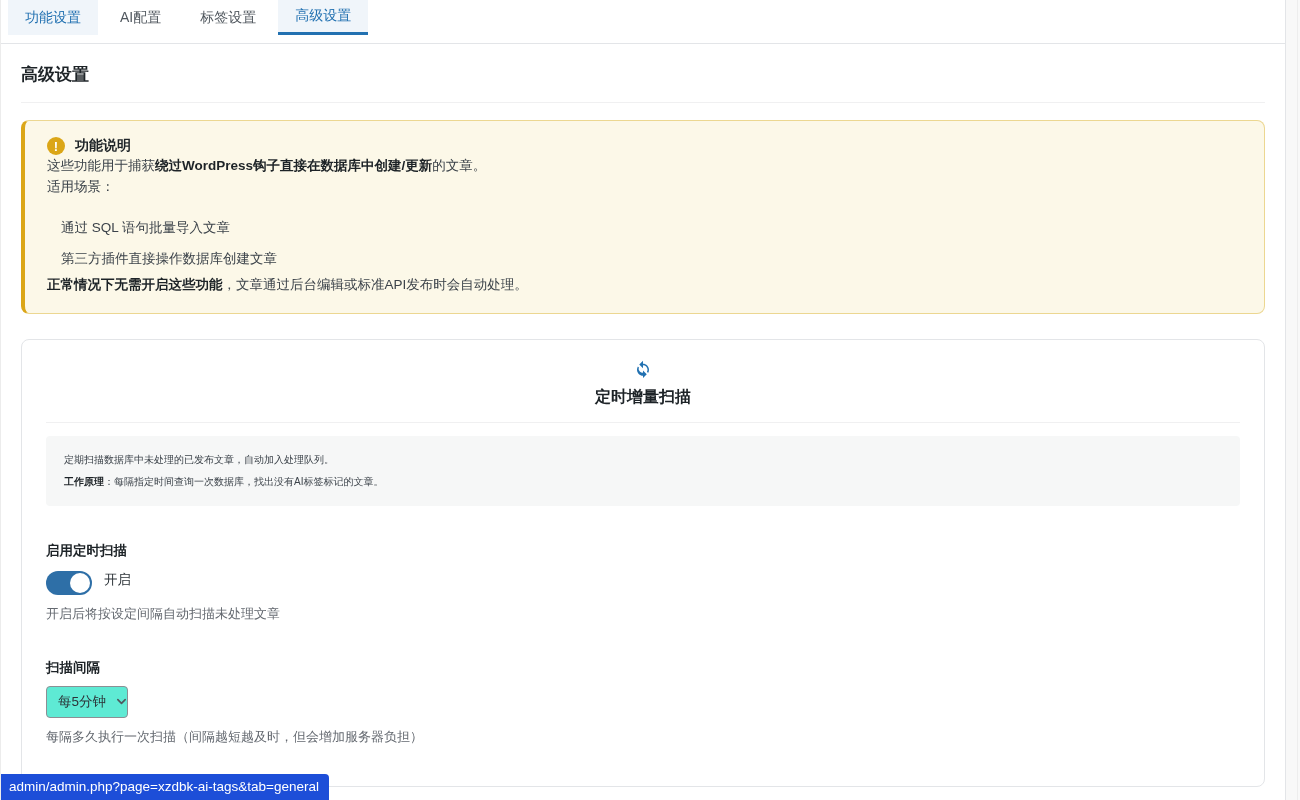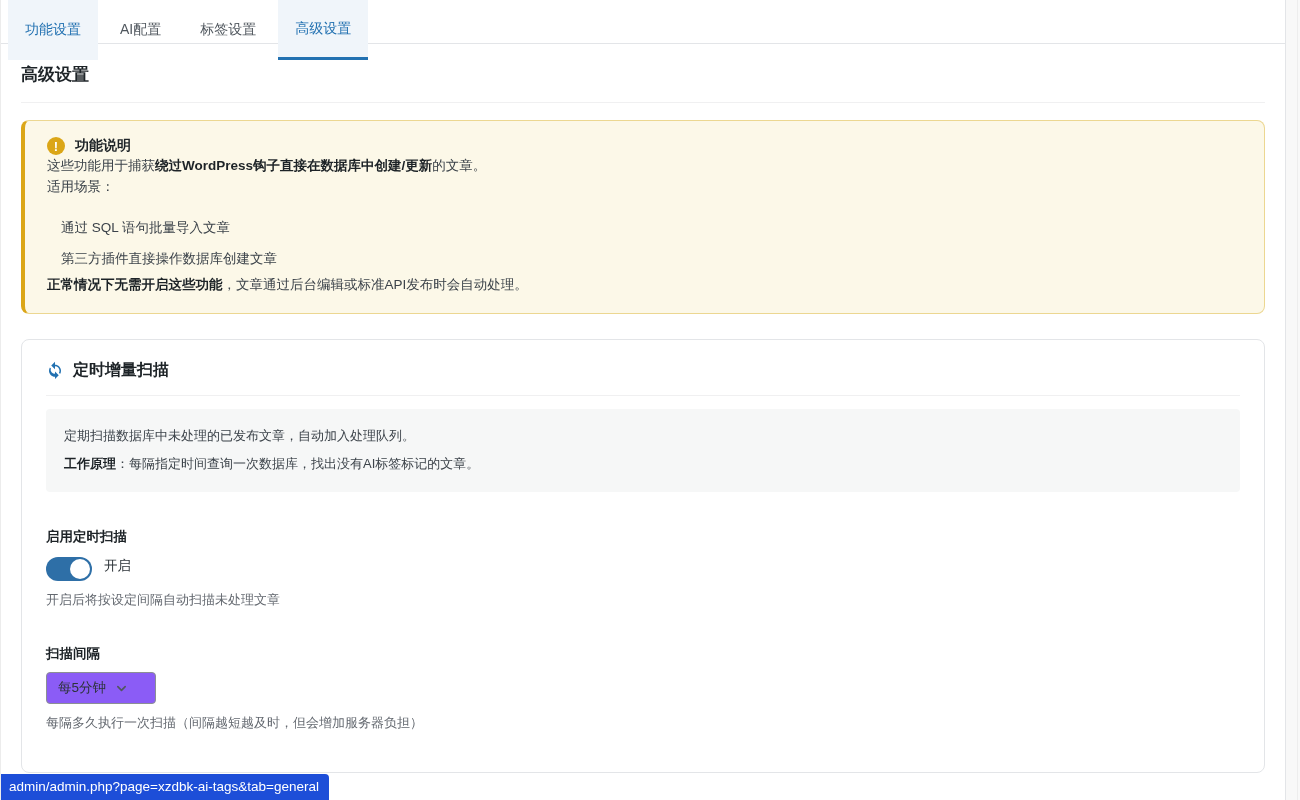--- a/index.html
+++ b/index.html
@@ -6,21 +6,21 @@
   html,body { width:1300px; height:800px; overflow:hidden; }
   body {
     font-family: "Liberation Sans", sans-serif;
     background:#ffffff; color:#1d2327; position:relative;
   }
   .page-wrap { width:1285px; height:800px; border-left:1px solid #ececec; position:relative; }
 
   
   .tabbar { display:flex; align-items:stretch; height:44px; border-bottom:1px solid #e3e5e8; padding-left:7px; }
   .tab { display:flex; align-items:center; padding:0 17px; margin-right:5px; font-size:14px;
-         color:#50575e; cursor:pointer; height:60px; }
+         color:#50575e; cursor:pointer; height:35px; }
   .tab.inactive-first { color:#2271b1; background:#f0f5fa; }
   .tab.active { color:#2271b1; background:#f0f5fa; border-bottom:3px solid #2271b1; }
 
   
   .content { padding:0 20px; }
   .page-title { font-size:17px; font-weight:bold; color:#1d2327; margin-top:19px; }
   .title-rule { border:none; border-top:1px solid #f0f0f1; margin-top:16px; }
 
   
   .notice { margin-top:17px; background:#fcf8e8; border:1px solid #ecd791; border-left:4px solid #dba617;
@@ -30,35 +30,35 @@
                font-size:13px; font-weight:bold; display:flex; align-items:center; justify-content:center; }
   .notice-title { font-size:14px; font-weight:bold; color:#1d2327; }
   .notice p { font-size:13.5px; color:#3c434a; margin-top:1px; line-height:1.5; }
   .notice p b, .graybox b { color:#1d2327; }
   .scenario-list { margin-top:14px; }
   .scenario-item { font-size:13.5px; color:#3c434a; margin-left:14px; line-height:2.3; }
   .notice-footer { margin-top:11px; }
 
   
   .card { margin-top:25px; border:1px solid #e3e5e8; border-radius:8px; padding:20px 24px 40px 24px; }
-  .card-title { display:flex; align-items:center; gap:9px; font-size:16px; font-weight:bold; color:#1d2327; }
+  .card-title { display:flex; align-items:center; gap:9px; font-size:16px; font-weight:bold; color:#1d2327;flex-direction:column; }
   .sync-icon { width:18px; height:18px; display:inline-flex; }
   .card-rule { border:none; border-top:1px solid #f0f0f1; margin-top:14px; }
   .graybox { margin-top:13px; background:#f6f7f7; border-radius:4px; padding:13px 18px;
-             font-size:13px; color:#3c434a; line-height:2.2; }
+             font-size:10px; color:#3c434a; line-height:2.2; }
 
   .field-label { font-size:13.5px; font-weight:bold; color:#1d2327; margin-top:36px; }
   .toggle-row { display:flex; align-items:flex-start; gap:12px; margin-top:11px; }
   .toggle { width:46px; height:24px; border-radius:12px; background:#2e6fa7; position:relative; cursor:pointer; }
   .toggle .knob { position:absolute; top:2px; right:2px; width:20px; height:20px; border-radius:50%; background:#fff; }
   .toggle-state { font-size:13.5px; color:#2c3338; }
   .field-desc { font-size:13px; color:#646970; margin-top:10px; }
 
-  .select-box { display:inline-flex; align-items:center; gap:10px; margin-top:9px; padding:6px 28px 6px 11px;
-                border:1px solid #8c8f94; border-radius:4px; background:#8b5cf6; font-size:13.5px; color:#2c3338; cursor:pointer; }
+  .select-box { display:inline-flex; align-items:center; gap:10px; margin-top:9px; padding:6px 0 6px 11px;
+                border:1px solid #8c8f94; border-radius:4px; background:#5eead4; font-size:13.5px; color:#2c3338; cursor:pointer; }
   .chevron { width:11px; height:11px; display:inline-flex; }
 
   
   .status-badge { position:absolute; left:0; bottom:0; background:#1d4ed8; color:#fff;
                   font-size:13.5px; padding:5px 10px 6px 8px; border-top-right-radius:4px; white-space:nowrap; }
 
   
   .scroll-strip { position:absolute; right:0; top:0; width:15px; height:800px; background:#f8f8f8;
                   border-left:1px solid #e3e5e8; }
   .scroll-strip .inner-line { position:absolute; right:2px; top:0; width:1px; height:100%; background:#ededed; }

